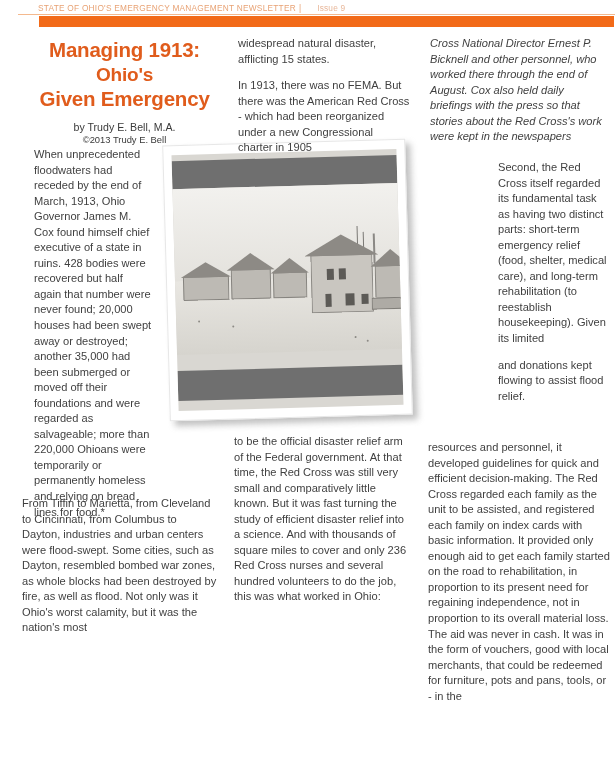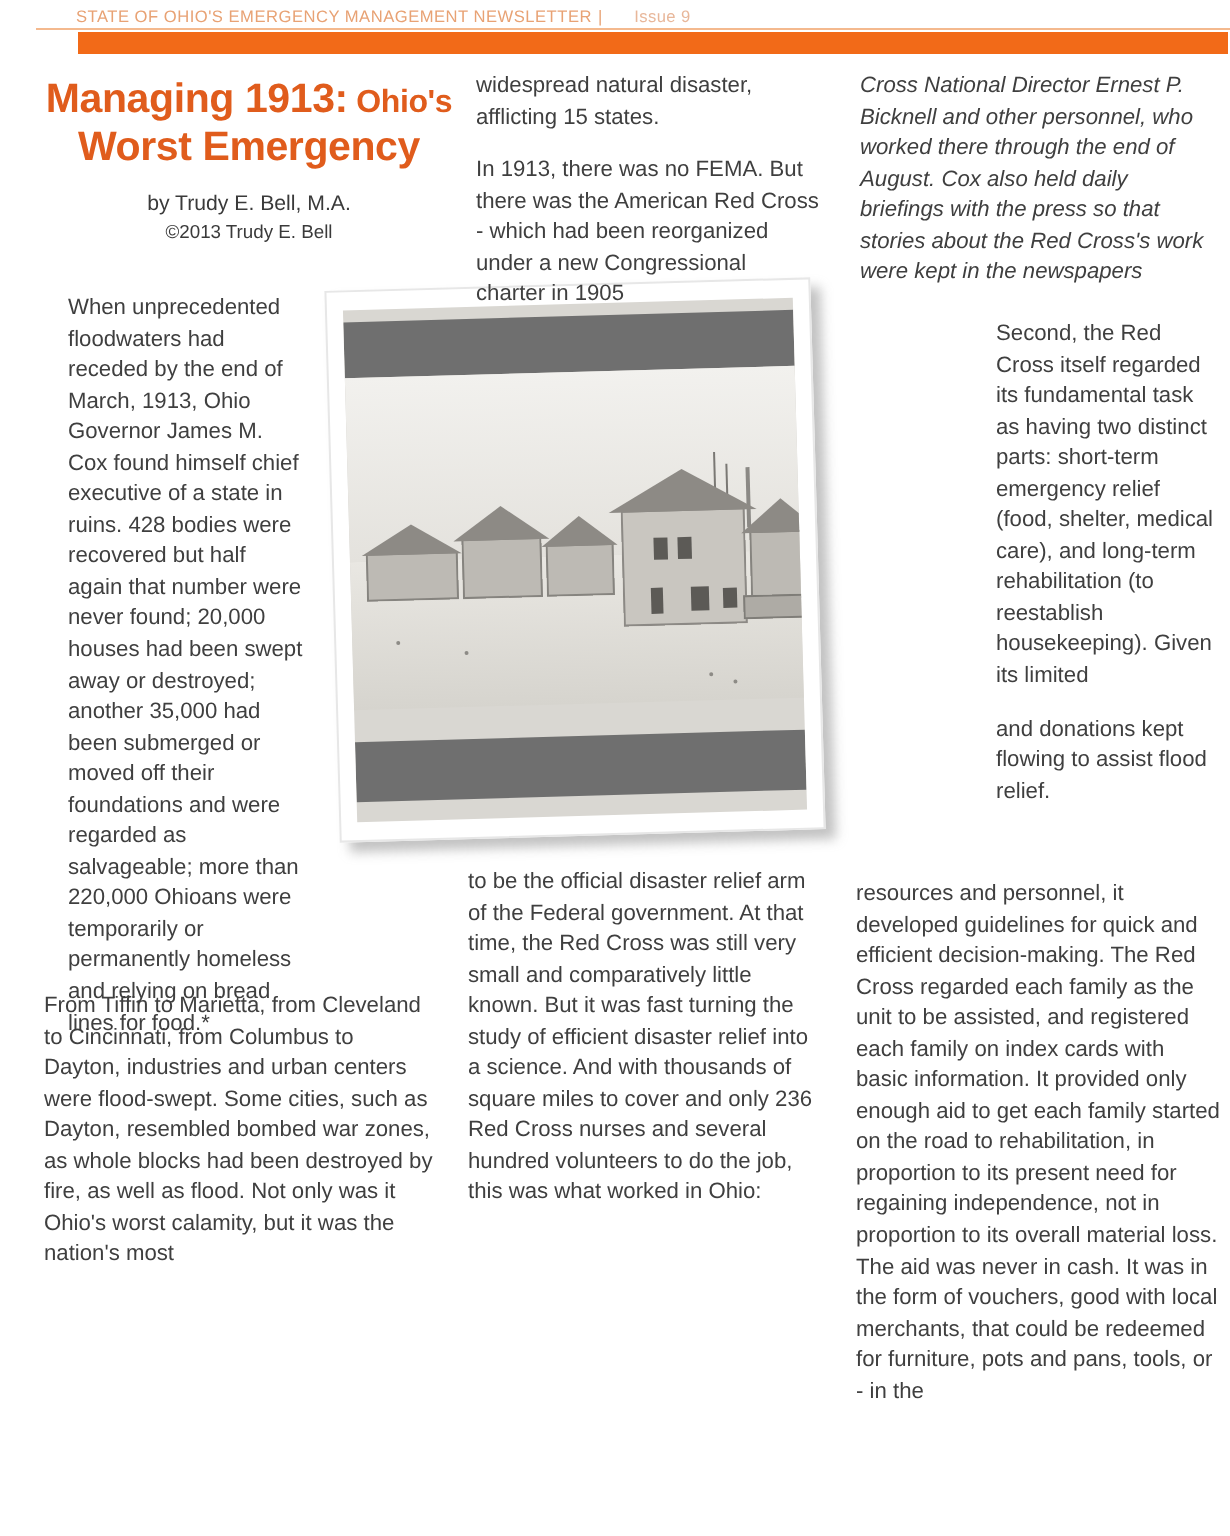--- a/index.html
+++ b/index.html
@@ -82,21 +82,21 @@
     text-align: center;
   }
   .headline {
     font-size: 20.5px;
     font-weight: bold;
     color: #e05c1c;
     line-height: 1.18;
     letter-spacing: -0.2px;
   }
   .headline .small {
-    font-size: 16px;
+    font-size: 19px;
   }
   .byline {
     margin-top: 9px;
     font-size: 10.6px;
     color: #3a3a3a;
     line-height: 1.35;
   }
   .copyright {
     font-size: 9.4px;
     color: #3a3a3a;
@@ -245,21 +245,21 @@
     <span class="masthead-issue">Issue 9</span>
     <span class="masthead-page">2</span>
   </div>
   <div class="masthead-rule"></div>
   <div class="orange-bar"></div>
 </div>
 
 <div class="headline-block">
   <div class="headline">
     <span>Managing 1913:</span><span class="small"> Ohio's</span><br>
-    <span>Worst Emergency</span>
+    <span>Given Emergency</span>
   </div>
   <div class="byline">by Trudy E. Bell, M.A.</div>
   <div class="copyright">©2013 Trudy E. Bell</div>
 </div>
 
 <div class="photo-wrap">
   <div class="photo-shadow"></div>
   <div class="photo-frame">
     <div class="photo-inner">
       <div class="bar-top"></div>

